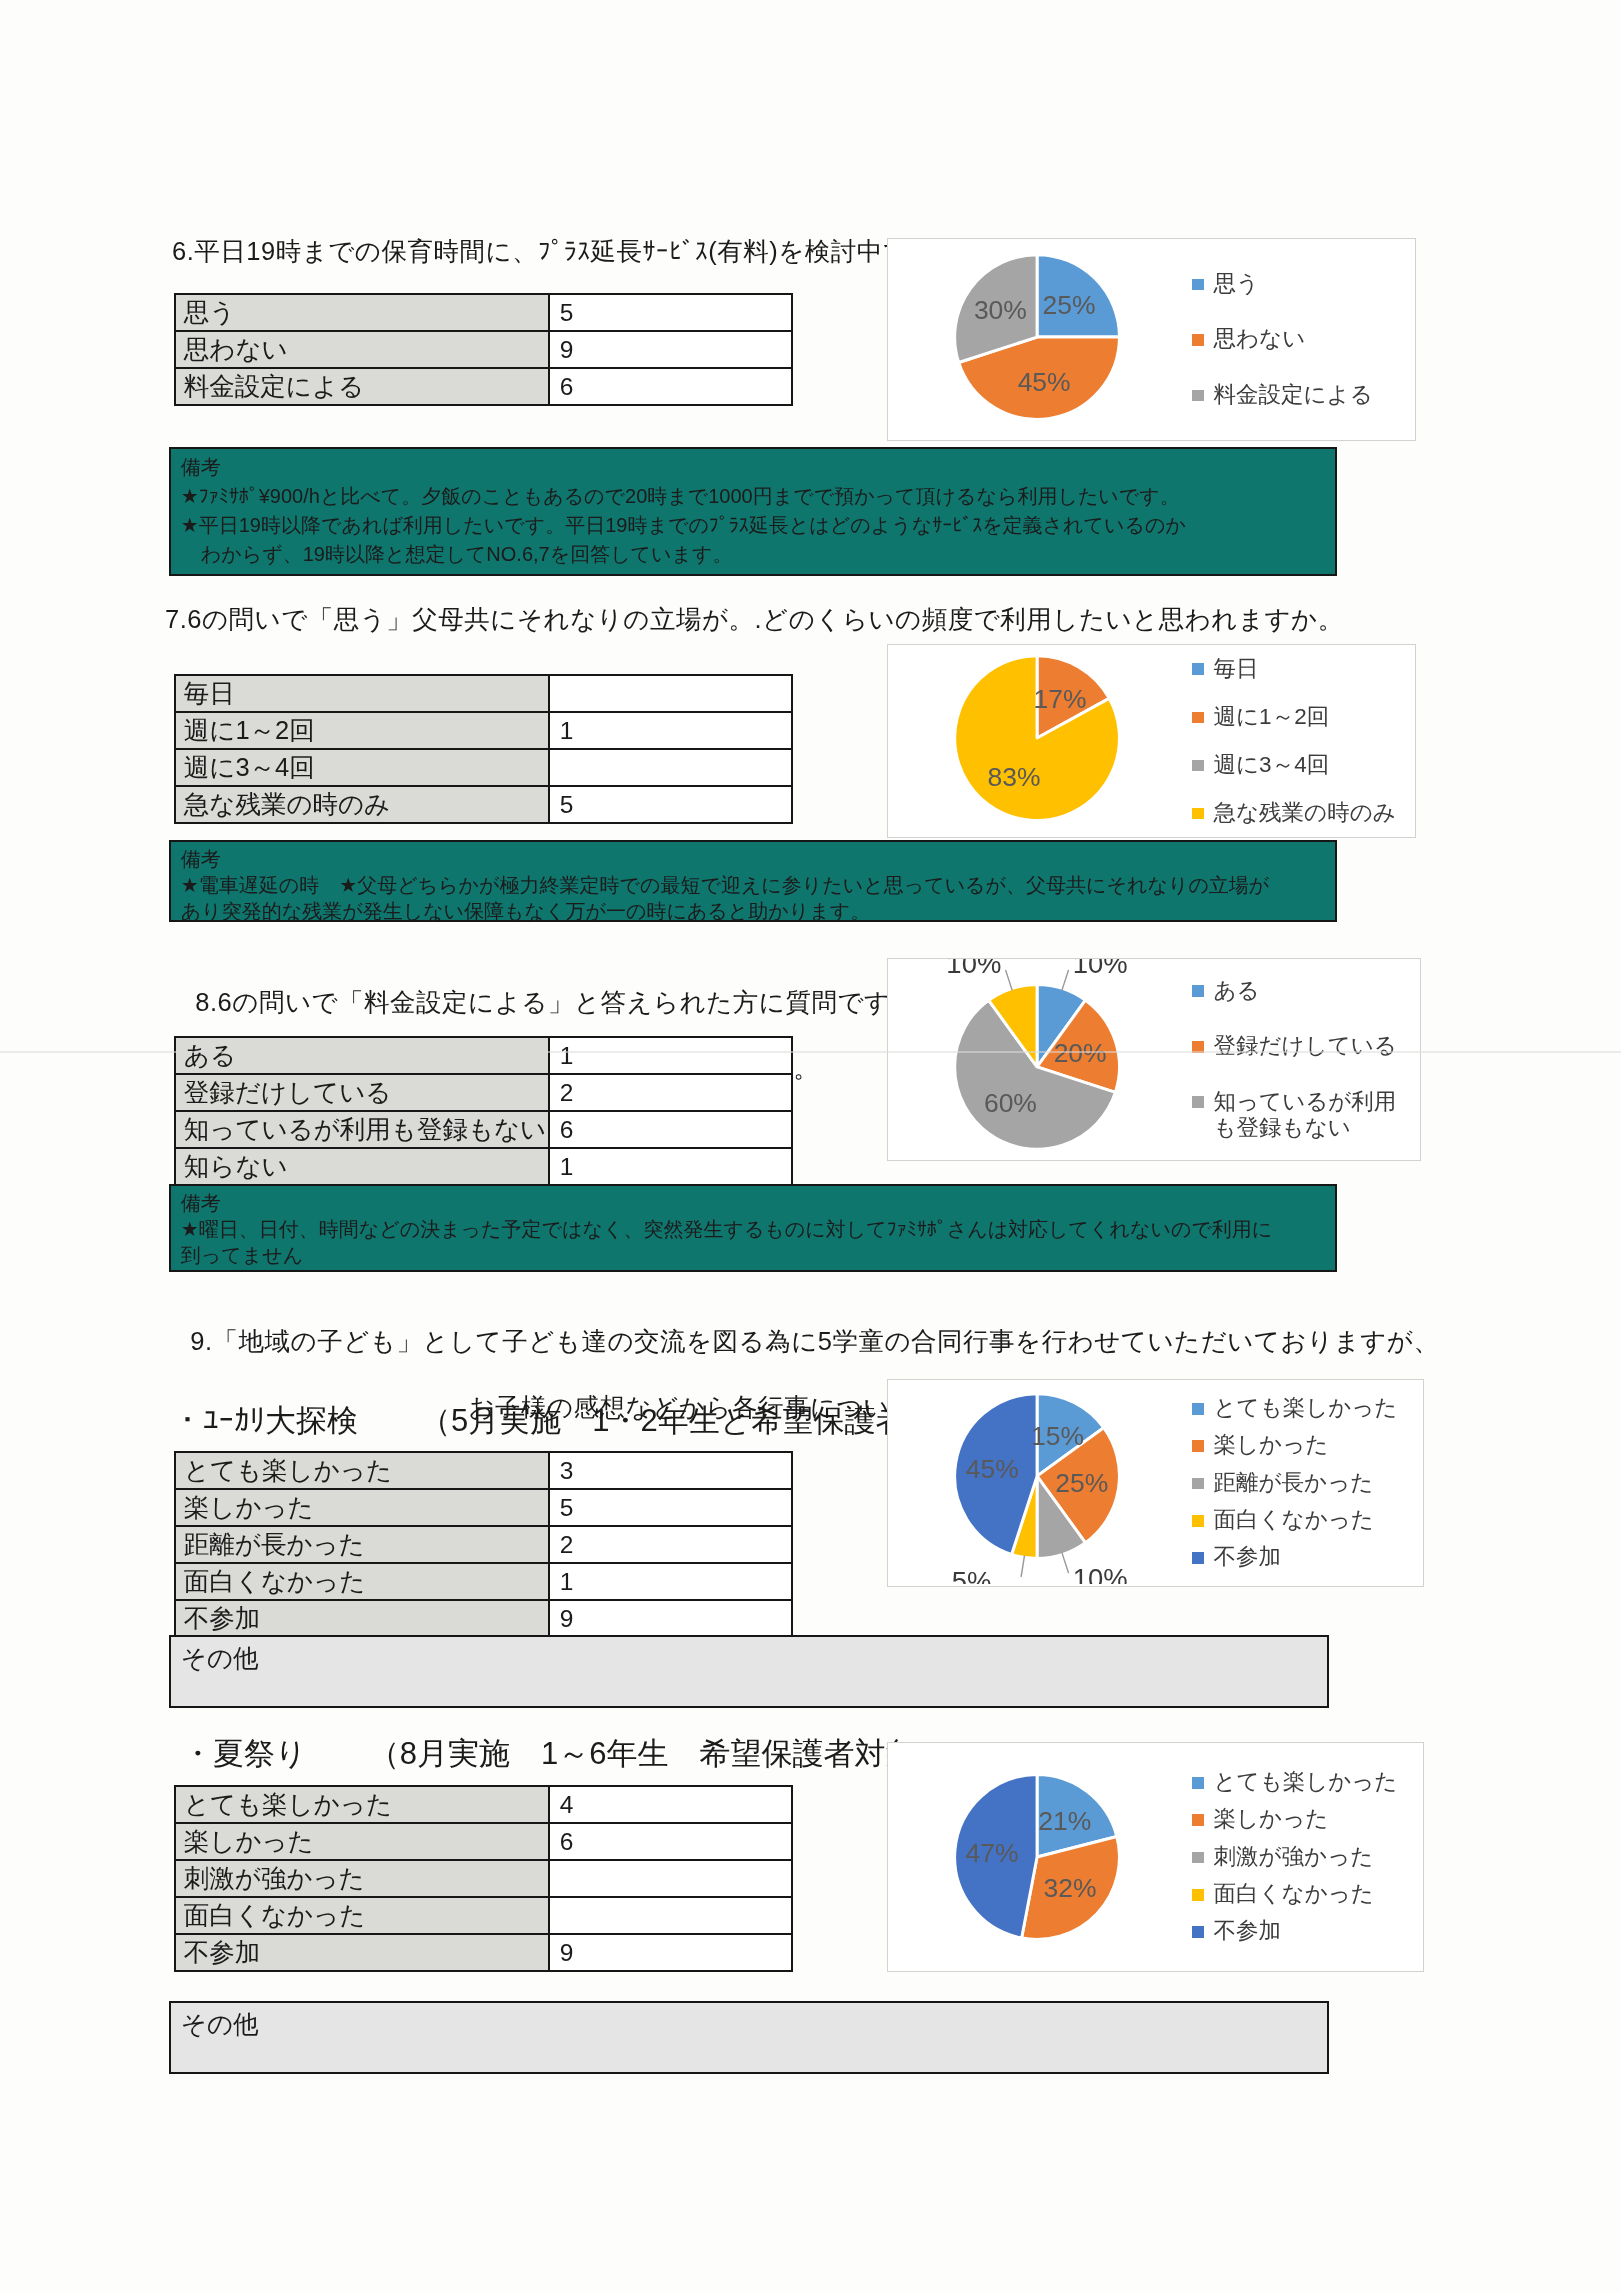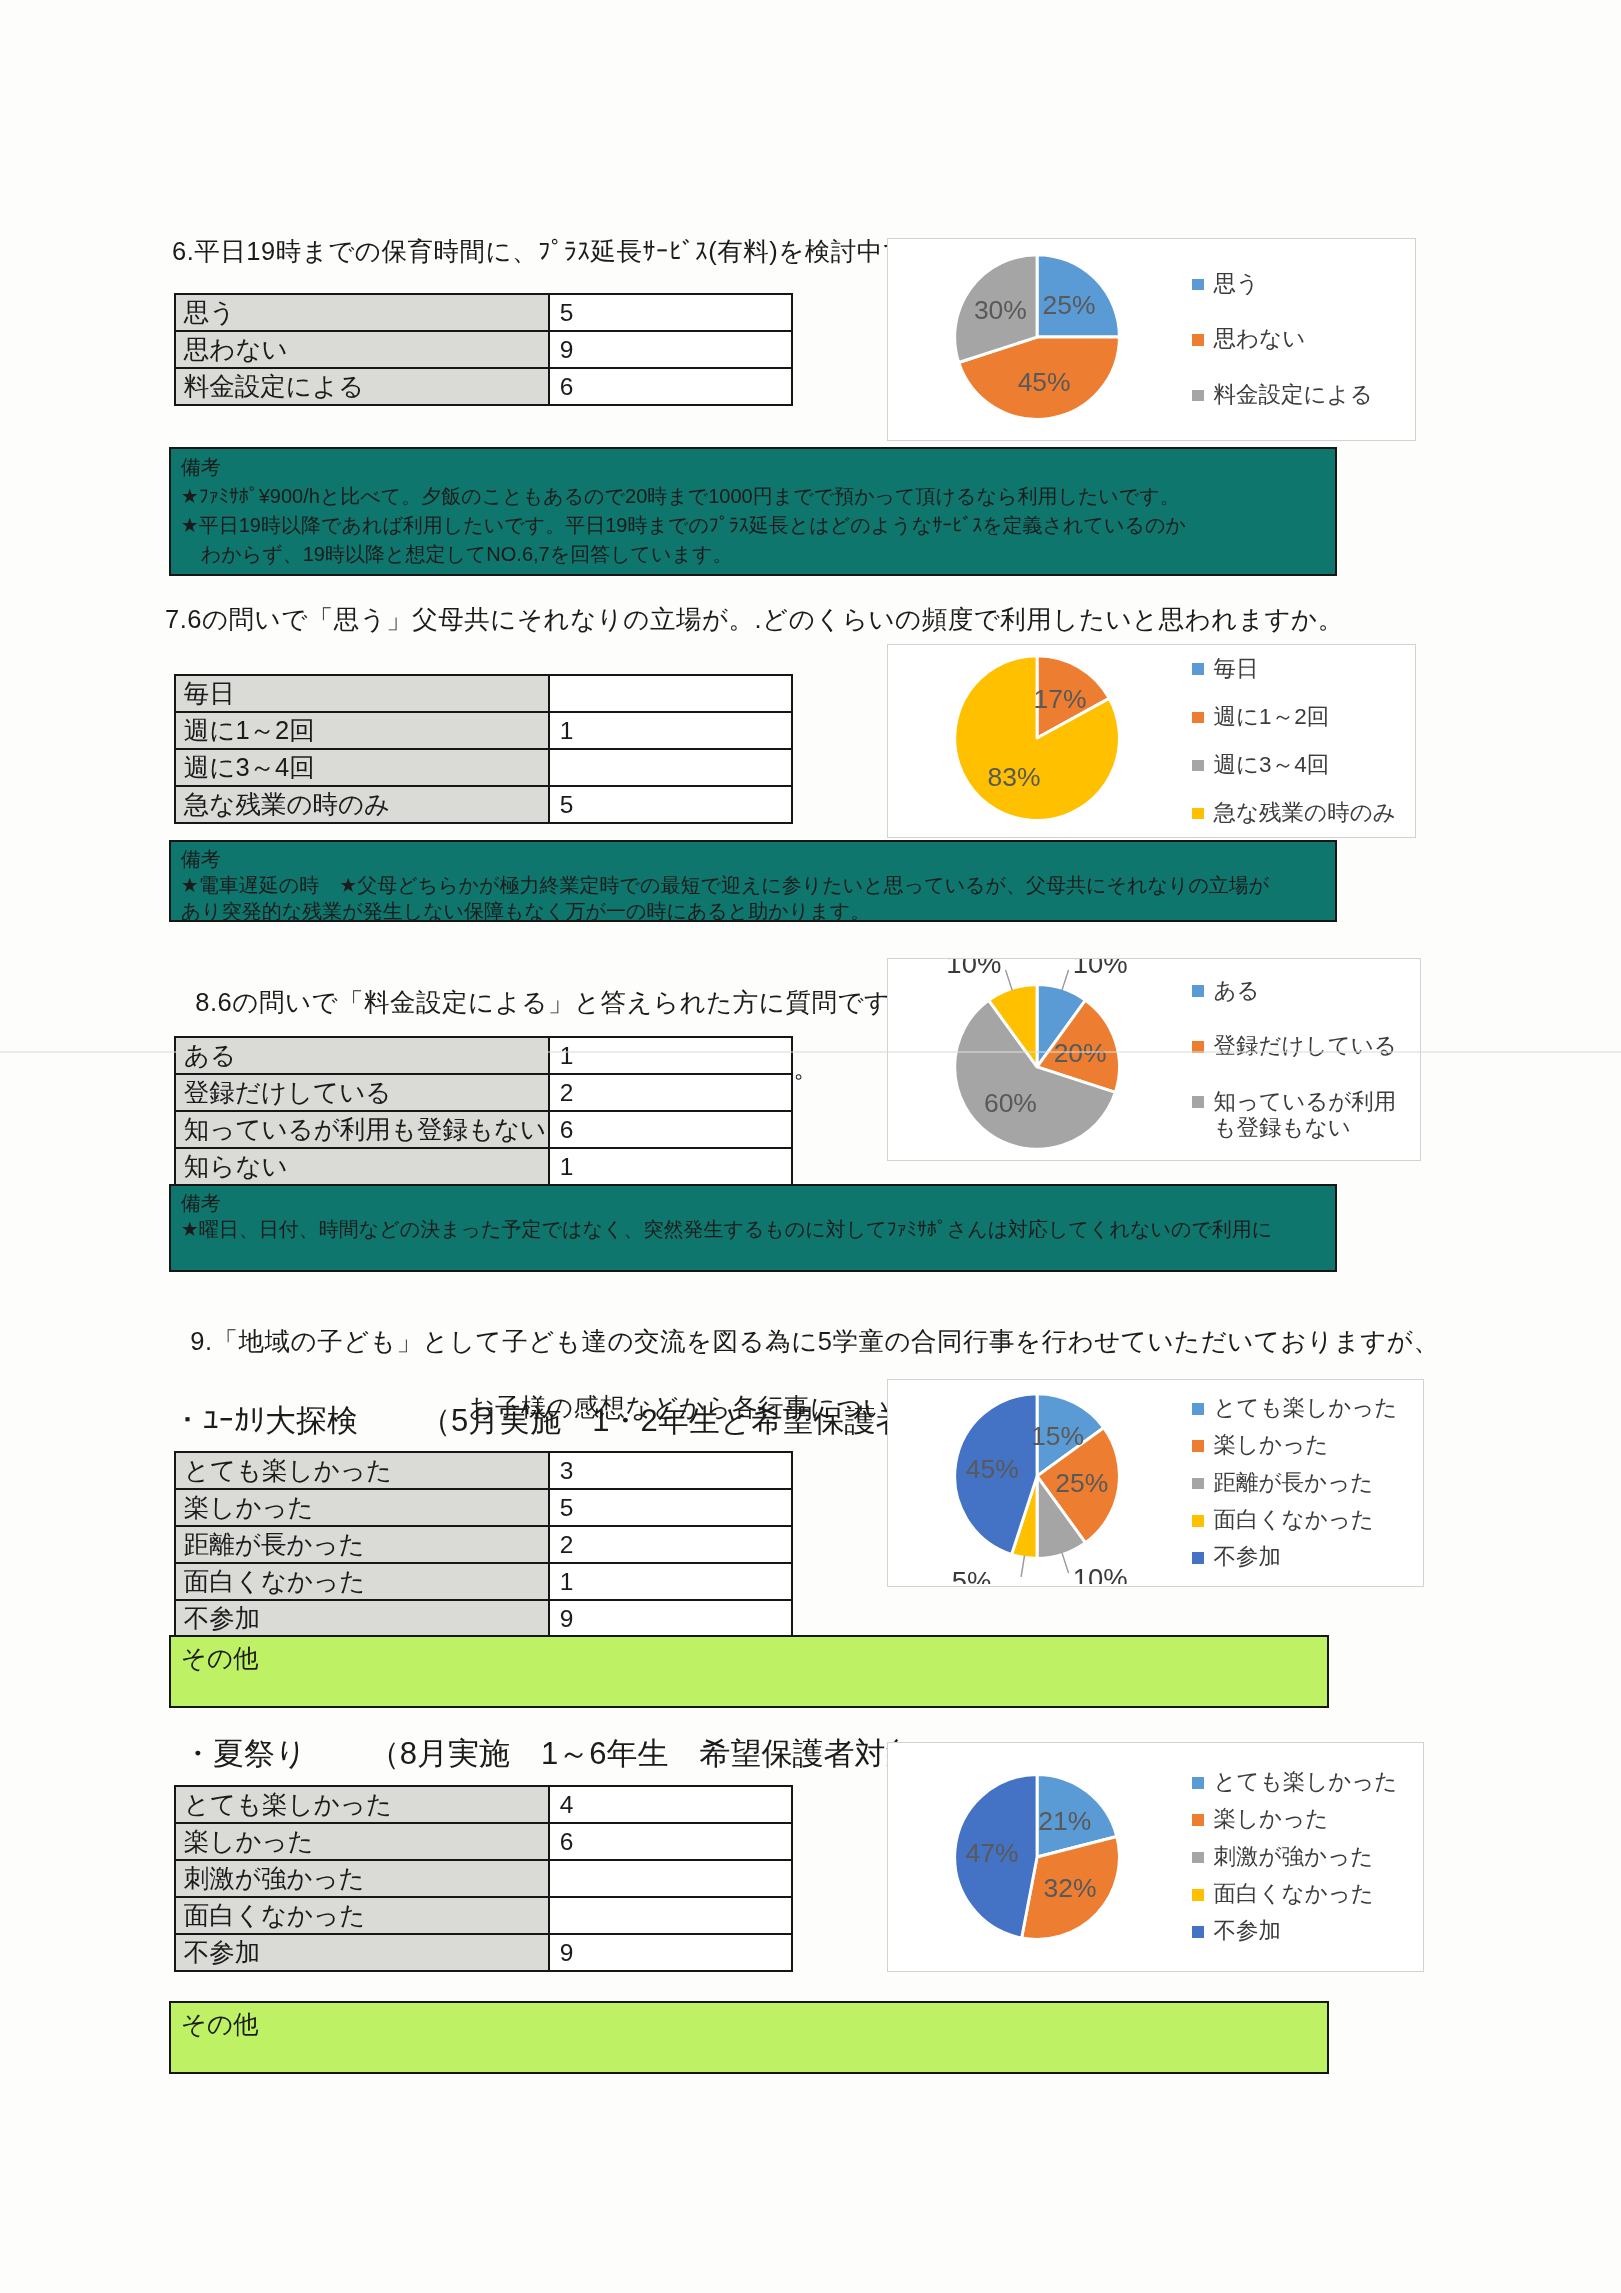--- a/index.html
+++ b/index.html
@@ -27,21 +27,21 @@
   .legend .sq{width:11.8px;height:11.8px;flex:none;margin:7.8px 9.8px 0 0;}
   .gap-lg .legend{gap:29px;}
   .gap-md .legend{gap:21.6px;}
   .gap-sm .legend{gap:10.8px;}
   
   .note{position:absolute;border:2.9px solid #161616;box-sizing:border-box;background:#0f766e;
         padding:3.9px 9.8px;font-size:20px;}
   .note div{white-space:pre;}
   .lh30 div{line-height:29px;}
   .lh26 div{line-height:26px;}
-  .otherbox{position:absolute;border:2.9px solid #161616;box-sizing:border-box;background:#bef264;
+  .otherbox{position:absolute;border:2.9px solid #161616;box-sizing:border-box;background:#e5e5e5;
             padding:3.9px 9.8px;font-size:25.5px;}
   .scanline{position:absolute;left:0;width:100%;height:2px;background:#dcdcda;opacity:.55;}
   
   .q6t{left:172px;top:235px;}
   .q6table{left:174px;top:293px;}
   .p1{left:887px;top:238px;width:529px;height:203px;}
   .n1{left:169px;top:447px;width:1168px;height:129px;}
   .q7t{left:165px;top:603px;}
   .q7table{left:174px;top:674px;}
   .p2{left:887px;top:644px;width:529px;height:194px;}
@@ -212,21 +212,21 @@
           <span>登録だけしている</span>
         </div>
         <div class="li">
           <span class="sq" style="background: rgb(165, 165, 165);"></span>
           <span>知っているが利用も登録もない</span>
         </div>
       </div>
   </div>
   <div class="note lh26 n3">
     <div>備考</div>
-    <div><div>★曜日、日付、時間などの決まった予定ではなく、突然発生するものに対してﾌｧﾐｻﾎﾟさんは対応してくれないので利用に</div></div>
+    <div><div>★曜日、日付、時間などの決まった予定ではなく、突然発生するものに対してﾌｧﾐｻﾎﾟさんは対応してくれないので利用に</div><div>到ってません</div></div>
   </div>
 
   <div class="qtitle q9t">
     <span class="l1">9.「地域の子ども」として子ども達の交流を図る為に5学童の合同行事を行わせていただいておりますが、</span>
     <span class="l2">お子様の感想などから各行事についてお聞かせください。</span>
   </div>
 
   <div class="subtitle sub1">・ﾕｰｶﾘ大探検　　（5月実施　1・2年生と希望保護者対象）</div>
   <div class="stable q9atable">
       <div class="trow">

